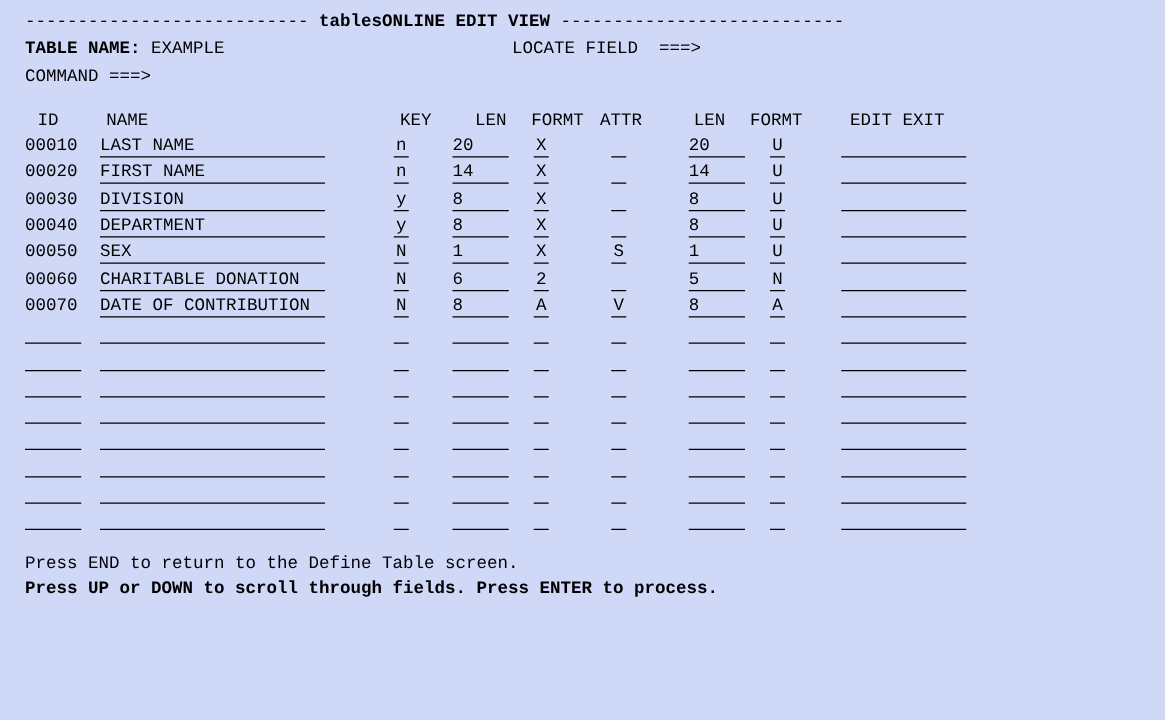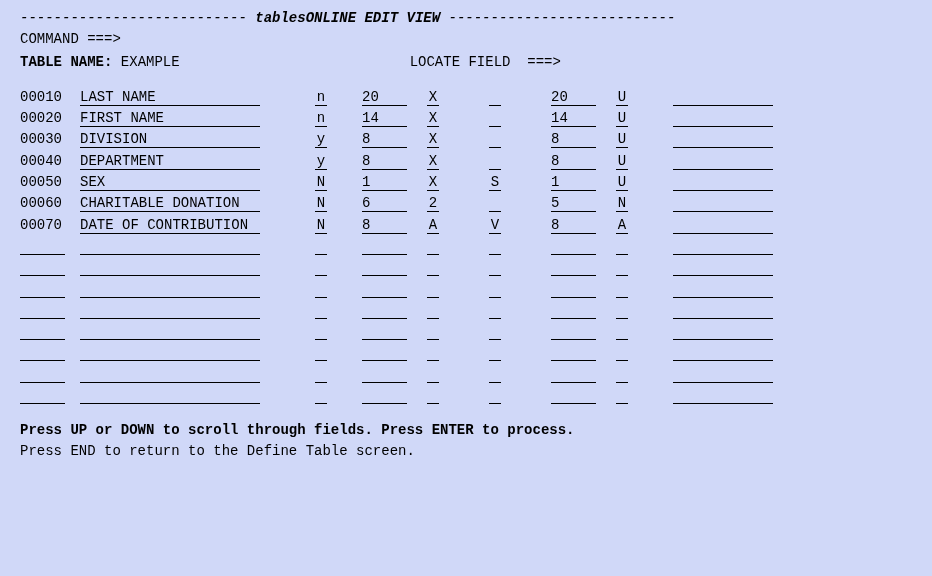--- a/index.html
+++ b/index.html
@@ -13,21 +13,20 @@
     height: 576px;
     overflow: hidden;
     box-sizing: border-box;
   }
   .screen {
     padding: 8px 20px;
     line-height: 1.45;
   }
   .title-line {
     white-space: pre;
-    font-style: italic;
   }
   .bold { font-weight: bold; }
   .row { white-space: pre; }
   .field-input {
     display: inline-block;
     border: none;
     border-bottom: 1px solid #000;
     background: transparent;
     font-family: inherit;
     font-size: inherit;
@@ -54,26 +53,27 @@
   }
   .header-row span { display:inline-block; }
 </style>
 </head>
 <body>
 
 <div class="screen">
 
   <div class="title-line"><span>--------------------------- </span><span class="bold">tablesONLINE EDIT VIEW</span><span> ---------------------------</span></div>
 
+  <div class="row"><span class="bold">TABLE NAME:</span> <span>EXAMPLE</span><span style="display:inline-block;width:230px"></span><span>LOCATE FIELD  ===&gt;</span> <input class="locate-input" value="" style=""></div>
+
   <div class="row"><span>COMMAND ===&gt;</span> <input class="cmd-input" value="" style=""></div>
-
-  <div class="row"><span class="bold">TABLE NAME:</span> <span>EXAMPLE</span><span style="display:inline-block;width:230px"></span><span>LOCATE FIELD  ===&gt;</span> <input class="locate-input" value="" style=""></div>
 
   <div style="height:14px"></div>
 
+  <div class="row header-row"><span style="width:10px"></span><span style="width:55px">ID</span><span style="width:235px">NAME</span><span style="width:60px">KEY</span><span style="width:45px">LEN</span><span style="width:55px">FORMT</span><span style="width:75px">ATTR</span><span style="width:45px">LEN</span><span style="width:80px">FORMT</span><span>EDIT EXIT</span></div>
 
 
   <div id="rows-container">
       <div class="data-row"><span class="cell" style="width: 55px; border-bottom: none;">00010</span><span style="display: inline-block; width: 5px;"></span><span class="cell"><input class="field-input w-name" value="LAST NAME" style=""></span><span style="display: inline-block; width: 55px;"></span><span class="cell"><input class="field-input w-key" value="n" style=""></span><span style="display: inline-block; width: 35px;"></span><span class="cell"><input class="field-input w-len" value="20" style=""></span><span style="display: inline-block; width: 20px;"></span><span class="cell"><input class="field-input w-fmt" value="X" style=""></span><span style="display: inline-block; width: 50px;"></span><span class="cell"><input class="field-input w-attr" style=""></span><span style="display: inline-block; width: 50px;"></span><span class="cell"><input class="field-input w-len2" value="20" style=""></span><span style="display: inline-block; width: 20px;"></span><span class="cell"><input class="field-input w-fmt2" value="U" style=""></span><span style="display: inline-block; width: 45px;"></span><span class="cell"><input class="field-input w-exit" style=""></span></div>
       <div class="data-row"><span class="cell" style="width: 55px; border-bottom: none;">00020</span><span style="display: inline-block; width: 5px;"></span><span class="cell"><input class="field-input w-name" value="FIRST NAME" style=""></span><span style="display: inline-block; width: 55px;"></span><span class="cell"><input class="field-input w-key" value="n" style=""></span><span style="display: inline-block; width: 35px;"></span><span class="cell"><input class="field-input w-len" value="14" style=""></span><span style="display: inline-block; width: 20px;"></span><span class="cell"><input class="field-input w-fmt" value="X" style=""></span><span style="display: inline-block; width: 50px;"></span><span class="cell"><input class="field-input w-attr" style=""></span><span style="display: inline-block; width: 50px;"></span><span class="cell"><input class="field-input w-len2" value="14" style=""></span><span style="display: inline-block; width: 20px;"></span><span class="cell"><input class="field-input w-fmt2" value="U" style=""></span><span style="display: inline-block; width: 45px;"></span><span class="cell"><input class="field-input w-exit" style=""></span></div>
       <div class="data-row"><span class="cell" style="width: 55px; border-bottom: none;">00030</span><span style="display: inline-block; width: 5px;"></span><span class="cell"><input class="field-input w-name" value="DIVISION" style=""></span><span style="display: inline-block; width: 55px;"></span><span class="cell"><input class="field-input w-key" value="y" style=""></span><span style="display: inline-block; width: 35px;"></span><span class="cell"><input class="field-input w-len" value="8" style=""></span><span style="display: inline-block; width: 20px;"></span><span class="cell"><input class="field-input w-fmt" value="X" style=""></span><span style="display: inline-block; width: 50px;"></span><span class="cell"><input class="field-input w-attr" style=""></span><span style="display: inline-block; width: 50px;"></span><span class="cell"><input class="field-input w-len2" value="8" style=""></span><span style="display: inline-block; width: 20px;"></span><span class="cell"><input class="field-input w-fmt2" value="U" style=""></span><span style="display: inline-block; width: 45px;"></span><span class="cell"><input class="field-input w-exit" style=""></span></div>
       <div class="data-row"><span class="cell" style="width: 55px; border-bottom: none;">00040</span><span style="display: inline-block; width: 5px;"></span><span class="cell"><input class="field-input w-name" value="DEPARTMENT" style=""></span><span style="display: inline-block; width: 55px;"></span><span class="cell"><input class="field-input w-key" value="y" style=""></span><span style="display: inline-block; width: 35px;"></span><span class="cell"><input class="field-input w-len" value="8" style=""></span><span style="display: inline-block; width: 20px;"></span><span class="cell"><input class="field-input w-fmt" value="X" style=""></span><span style="display: inline-block; width: 50px;"></span><span class="cell"><input class="field-input w-attr" style=""></span><span style="display: inline-block; width: 50px;"></span><span class="cell"><input class="field-input w-len2" value="8" style=""></span><span style="display: inline-block; width: 20px;"></span><span class="cell"><input class="field-input w-fmt2" value="U" style=""></span><span style="display: inline-block; width: 45px;"></span><span class="cell"><input class="field-input w-exit" style=""></span></div>
       <div class="data-row"><span class="cell" style="width: 55px; border-bottom: none;">00050</span><span style="display: inline-block; width: 5px;"></span><span class="cell"><input class="field-input w-name" value="SEX" style=""></span><span style="display: inline-block; width: 55px;"></span><span class="cell"><input class="field-input w-key" value="N" style=""></span><span style="display: inline-block; width: 35px;"></span><span class="cell"><input class="field-input w-len" value="1" style=""></span><span style="display: inline-block; width: 20px;"></span><span class="cell"><input class="field-input w-fmt" value="X" style=""></span><span style="display: inline-block; width: 50px;"></span><span class="cell"><input class="field-input w-attr" value="S" style=""></span><span style="display: inline-block; width: 50px;"></span><span class="cell"><input class="field-input w-len2" value="1" style=""></span><span style="display: inline-block; width: 20px;"></span><span class="cell"><input class="field-input w-fmt2" value="U" style=""></span><span style="display: inline-block; width: 45px;"></span><span class="cell"><input class="field-input w-exit" style=""></span></div>
       <div class="data-row"><span class="cell" style="width: 55px; border-bottom: none;">00060</span><span style="display: inline-block; width: 5px;"></span><span class="cell"><input class="field-input w-name" value="CHARITABLE DONATION" style=""></span><span style="display: inline-block; width: 55px;"></span><span class="cell"><input class="field-input w-key" value="N" style=""></span><span style="display: inline-block; width: 35px;"></span><span class="cell"><input class="field-input w-len" value="6" style=""></span><span style="display: inline-block; width: 20px;"></span><span class="cell"><input class="field-input w-fmt" value="2" style=""></span><span style="display: inline-block; width: 50px;"></span><span class="cell"><input class="field-input w-attr" style=""></span><span style="display: inline-block; width: 50px;"></span><span class="cell"><input class="field-input w-len2" value="5" style=""></span><span style="display: inline-block; width: 20px;"></span><span class="cell"><input class="field-input w-fmt2" value="N" style=""></span><span style="display: inline-block; width: 45px;"></span><span class="cell"><input class="field-input w-exit" style=""></span></div>
       <div class="data-row"><span class="cell" style="width: 55px; border-bottom: none;">00070</span><span style="display: inline-block; width: 5px;"></span><span class="cell"><input class="field-input w-name" value="DATE OF CONTRIBUTION" style=""></span><span style="display: inline-block; width: 55px;"></span><span class="cell"><input class="field-input w-key" value="N" style=""></span><span style="display: inline-block; width: 35px;"></span><span class="cell"><input class="field-input w-len" value="8" style=""></span><span style="display: inline-block; width: 20px;"></span><span class="cell"><input class="field-input w-fmt" value="A" style=""></span><span style="display: inline-block; width: 50px;"></span><span class="cell"><input class="field-input w-attr" value="V" style=""></span><span style="display: inline-block; width: 50px;"></span><span class="cell"><input class="field-input w-len2" value="8" style=""></span><span style="display: inline-block; width: 20px;"></span><span class="cell"><input class="field-input w-fmt2" value="A" style=""></span><span style="display: inline-block; width: 45px;"></span><span class="cell"><input class="field-input w-exit" style=""></span></div>
@@ -82,16 +82,16 @@
       <div class="data-row"><span class="cell" style="width: 55px;"><input class="field-input w-id" style=""></span><span style="display: inline-block; width: 5px;"></span><span class="cell"><input class="field-input w-name" style=""></span><span style="display: inline-block; width: 55px;"></span><span class="cell"><input class="field-input w-key" style=""></span><span style="display: inline-block; width: 35px;"></span><span class="cell"><input class="field-input w-len" style=""></span><span style="display: inline-block; width: 20px;"></span><span class="cell"><input class="field-input w-fmt" style=""></span><span style="display: inline-block; width: 50px;"></span><span class="cell"><input class="field-input w-attr" style=""></span><span style="display: inline-block; width: 50px;"></span><span class="cell"><input class="field-input w-len2" style=""></span><span style="display: inline-block; width: 20px;"></span><span class="cell"><input class="field-input w-fmt2" style=""></span><span style="display: inline-block; width: 45px;"></span><span class="cell"><input class="field-input w-exit" style=""></span></div>
       <div class="data-row"><span class="cell" style="width: 55px;"><input class="field-input w-id" style=""></span><span style="display: inline-block; width: 5px;"></span><span class="cell"><input class="field-input w-name" style=""></span><span style="display: inline-block; width: 55px;"></span><span class="cell"><input class="field-input w-key" style=""></span><span style="display: inline-block; width: 35px;"></span><span class="cell"><input class="field-input w-len" style=""></span><span style="display: inline-block; width: 20px;"></span><span class="cell"><input class="field-input w-fmt" style=""></span><span style="display: inline-block; width: 50px;"></span><span class="cell"><input class="field-input w-attr" style=""></span><span style="display: inline-block; width: 50px;"></span><span class="cell"><input class="field-input w-len2" style=""></span><span style="display: inline-block; width: 20px;"></span><span class="cell"><input class="field-input w-fmt2" style=""></span><span style="display: inline-block; width: 45px;"></span><span class="cell"><input class="field-input w-exit" style=""></span></div>
       <div class="data-row"><span class="cell" style="width: 55px;"><input class="field-input w-id" style=""></span><span style="display: inline-block; width: 5px;"></span><span class="cell"><input class="field-input w-name" style=""></span><span style="display: inline-block; width: 55px;"></span><span class="cell"><input class="field-input w-key" style=""></span><span style="display: inline-block; width: 35px;"></span><span class="cell"><input class="field-input w-len" style=""></span><span style="display: inline-block; width: 20px;"></span><span class="cell"><input class="field-input w-fmt" style=""></span><span style="display: inline-block; width: 50px;"></span><span class="cell"><input class="field-input w-attr" style=""></span><span style="display: inline-block; width: 50px;"></span><span class="cell"><input class="field-input w-len2" style=""></span><span style="display: inline-block; width: 20px;"></span><span class="cell"><input class="field-input w-fmt2" style=""></span><span style="display: inline-block; width: 45px;"></span><span class="cell"><input class="field-input w-exit" style=""></span></div>
       <div class="data-row"><span class="cell" style="width: 55px;"><input class="field-input w-id" style=""></span><span style="display: inline-block; width: 5px;"></span><span class="cell"><input class="field-input w-name" style=""></span><span style="display: inline-block; width: 55px;"></span><span class="cell"><input class="field-input w-key" style=""></span><span style="display: inline-block; width: 35px;"></span><span class="cell"><input class="field-input w-len" style=""></span><span style="display: inline-block; width: 20px;"></span><span class="cell"><input class="field-input w-fmt" style=""></span><span style="display: inline-block; width: 50px;"></span><span class="cell"><input class="field-input w-attr" style=""></span><span style="display: inline-block; width: 50px;"></span><span class="cell"><input class="field-input w-len2" style=""></span><span style="display: inline-block; width: 20px;"></span><span class="cell"><input class="field-input w-fmt2" style=""></span><span style="display: inline-block; width: 45px;"></span><span class="cell"><input class="field-input w-exit" style=""></span></div>
       <div class="data-row"><span class="cell" style="width: 55px;"><input class="field-input w-id" style=""></span><span style="display: inline-block; width: 5px;"></span><span class="cell"><input class="field-input w-name" style=""></span><span style="display: inline-block; width: 55px;"></span><span class="cell"><input class="field-input w-key" style=""></span><span style="display: inline-block; width: 35px;"></span><span class="cell"><input class="field-input w-len" style=""></span><span style="display: inline-block; width: 20px;"></span><span class="cell"><input class="field-input w-fmt" style=""></span><span style="display: inline-block; width: 50px;"></span><span class="cell"><input class="field-input w-attr" style=""></span><span style="display: inline-block; width: 50px;"></span><span class="cell"><input class="field-input w-len2" style=""></span><span style="display: inline-block; width: 20px;"></span><span class="cell"><input class="field-input w-fmt2" style=""></span><span style="display: inline-block; width: 45px;"></span><span class="cell"><input class="field-input w-exit" style=""></span></div>
       <div class="data-row"><span class="cell" style="width: 55px;"><input class="field-input w-id" style=""></span><span style="display: inline-block; width: 5px;"></span><span class="cell"><input class="field-input w-name" style=""></span><span style="display: inline-block; width: 55px;"></span><span class="cell"><input class="field-input w-key" style=""></span><span style="display: inline-block; width: 35px;"></span><span class="cell"><input class="field-input w-len" style=""></span><span style="display: inline-block; width: 20px;"></span><span class="cell"><input class="field-input w-fmt" style=""></span><span style="display: inline-block; width: 50px;"></span><span class="cell"><input class="field-input w-attr" style=""></span><span style="display: inline-block; width: 50px;"></span><span class="cell"><input class="field-input w-len2" style=""></span><span style="display: inline-block; width: 20px;"></span><span class="cell"><input class="field-input w-fmt2" style=""></span><span style="display: inline-block; width: 45px;"></span><span class="cell"><input class="field-input w-exit" style=""></span></div>
     </div>
 
   <div style="height:14px"></div>
 
+  <div class="row">Press END to return to the Define Table screen.</div>
   <div class="row bold">Press UP or DOWN to scroll through fields. Press ENTER to process.</div>
-  <div class="row">Press END to return to the Define Table screen.</div>
 
 </div>
 
 </body></html>

